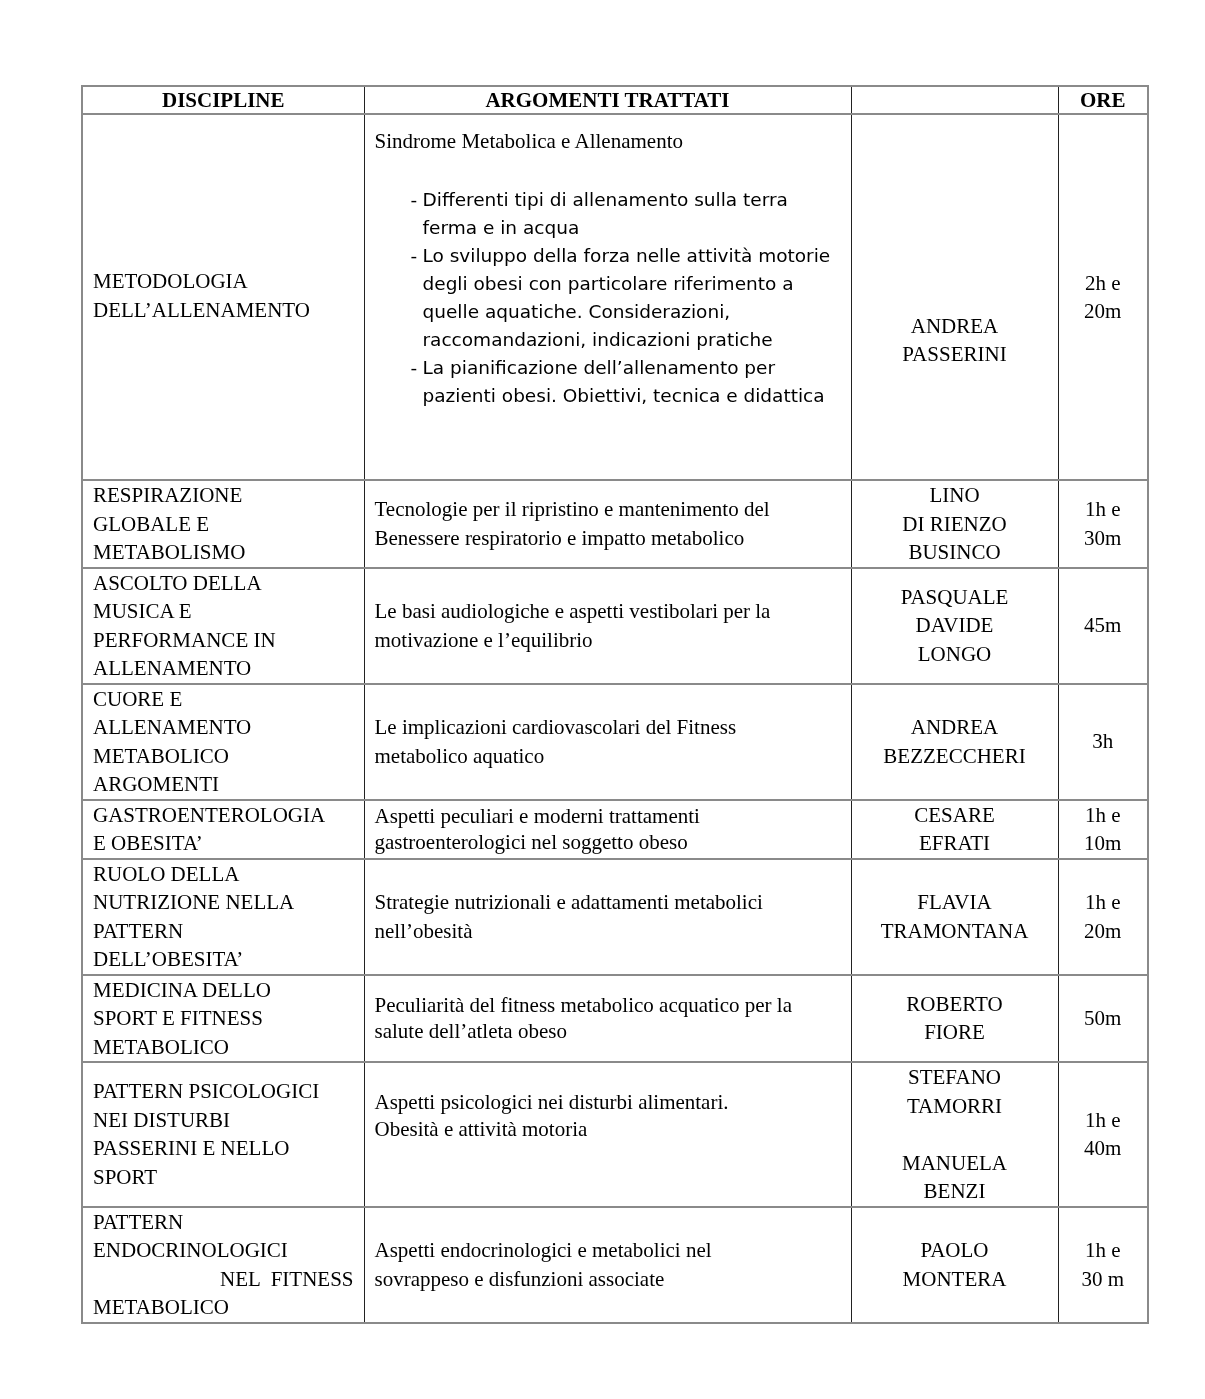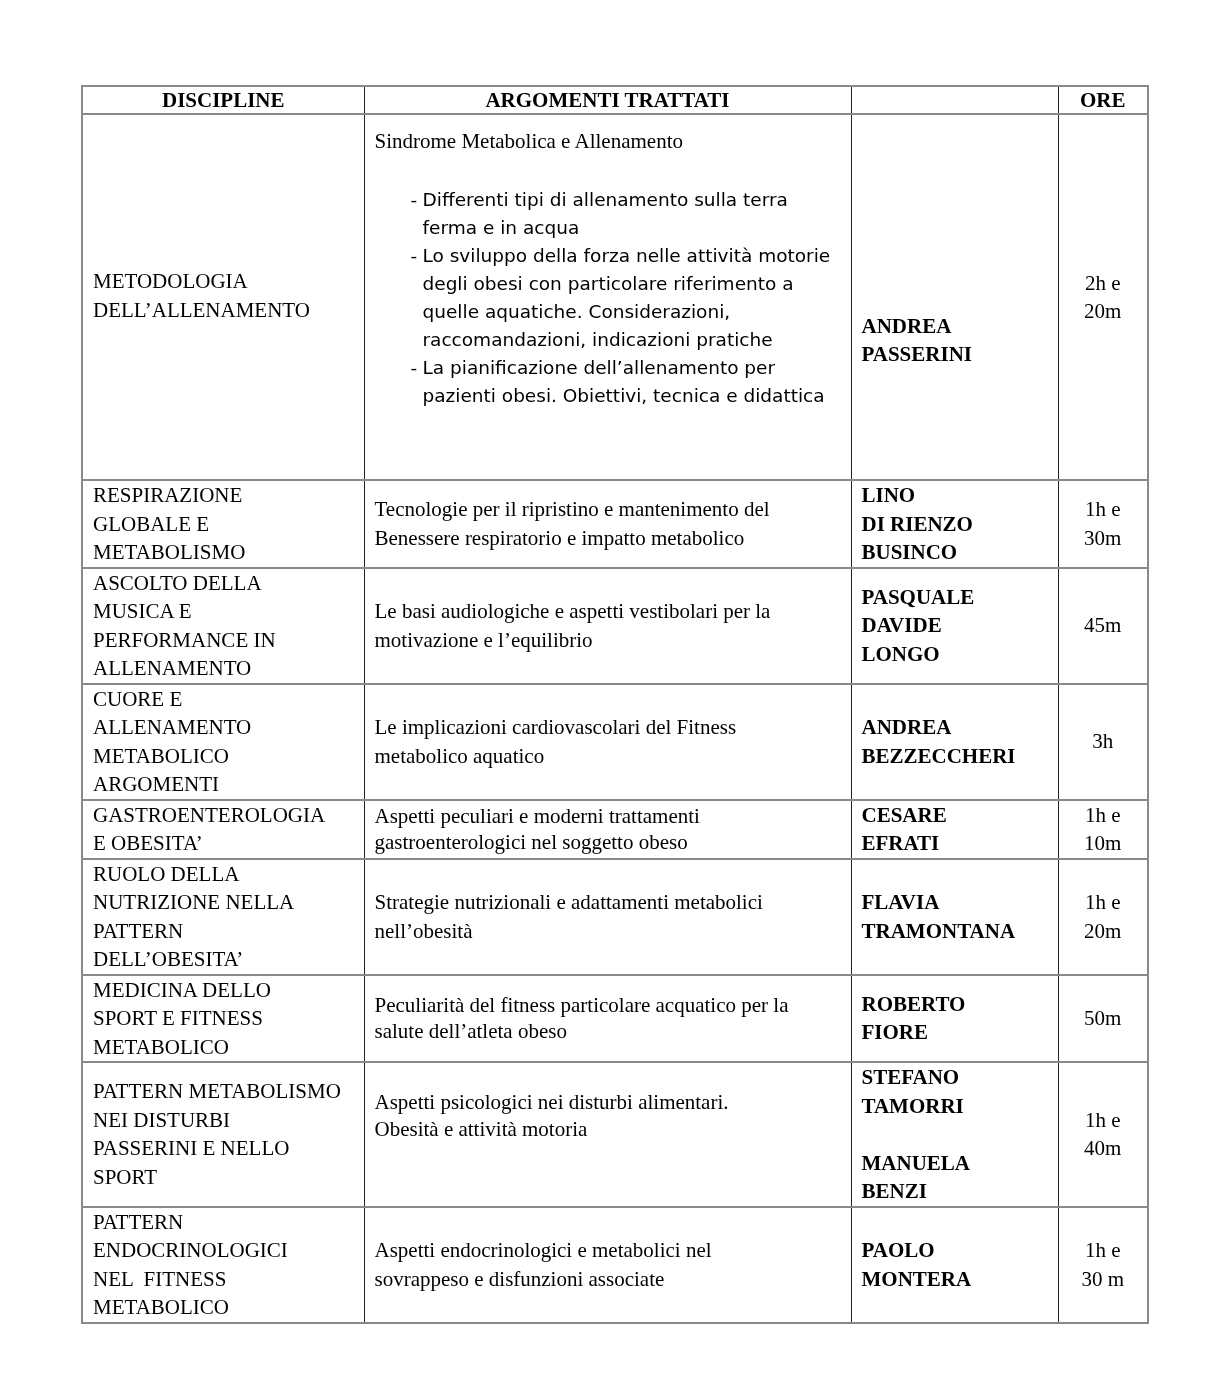--- a/index.html
+++ b/index.html
@@ -29,21 +29,21 @@
       line-height: 24px;
       border-bottom: 1px solid #222;
       padding: 0 4px;
     }
     col.c1 { width: 282px; }
     col.c2 { width: 487px; }
     col.c3 { width: 207px; }
     col.c4 { width: 90px; }
     td.disc { text-align: left; }
     td.topic { text-align: left; }
-    td.teacher { text-align: left; vertical-align: top; font-weight: bold; }
+    td.teacher { text-align: center; vertical-align: top; }
     td.teacher.mid { vertical-align: middle; }
     td.hours { text-align: center; margin-left: 46px; }
     .topic-title { display: block; }
     .sans { font-family: "DejaVu Sans", sans-serif; font-size: 18.5px; line-height: 28px; }
     ul.bullets { list-style: none; margin: 0; padding: 0 0 0 36px; }
     ul.bullets li { position: relative; padding-left: 12px; }
     ul.bullets li .dash { position: absolute; left: 0; top: 0; }
     .spacer { height: 30px; }
     .block { display: block; }
   </style>
@@ -194,35 +194,35 @@
         </td>
       </tr>
 
       <tr style="height:86px;">
         <td class="disc">
           <span class="block">MEDICINA DELLO</span>
           <span class="block">SPORT E FITNESS</span>
           <span class="block">METABOLICO</span>
         </td>
         <td class="topic" style="line-height:26px;">
-          <span class="block">Peculiarità del fitness particolare acquatico per la</span>
+          <span class="block">Peculiarità del fitness metabolico acquatico per la</span>
           <span class="block">salute dell’atleta obeso</span>
         </td>
         <td class="teacher">
           <span class="block">ROBERTO</span>
           <span class="block">FIORE</span>
         </td>
         <td class="hours">
           <span class="block">50m</span>
         </td>
       </tr>
 
       <tr style="height:143px;">
         <td class="disc">
-          <span class="block">PATTERN METABOLISMO</span>
+          <span class="block">PATTERN PSICOLOGICI</span>
           <span class="block">NEI DISTURBI</span>
           <span class="block">PASSERINI E NELLO</span>
           <span class="block">SPORT</span>
         </td>
         <td class="topic" style="vertical-align:top; padding-top:26px; line-height:27px;">
           <span class="block">Aspetti psicologici nei disturbi alimentari.</span>
           <span class="block">Obesità e attività motoria</span>
         </td>
         <td class="teacher">
           <span class="block">STEFANO</span>
@@ -234,21 +234,21 @@
         <td class="hours">
           <span class="block">1h e</span>
           <span class="block">40m</span>
         </td>
       </tr>
 
       <tr style="height:114px;">
         <td class="disc">
           <span class="block">PATTERN</span>
           <span class="block">ENDOCRINOLOGICI</span>
-          <span class="block" style="white-space:pre;">NEL  FITNESS</span>
+          <span class="block" style="white-space:pre;text-align:right;">NEL  FITNESS</span>
           <span class="block">METABOLICO</span>
         </td>
         <td class="topic">
           <span class="block">Aspetti endocrinologici e metabolici nel</span>
           <span class="block">sovrappeso e disfunzioni associate</span>
         </td>
         <td class="teacher mid">
           <span class="block">PAOLO</span>
           <span class="block">MONTERA</span>
         </td>

